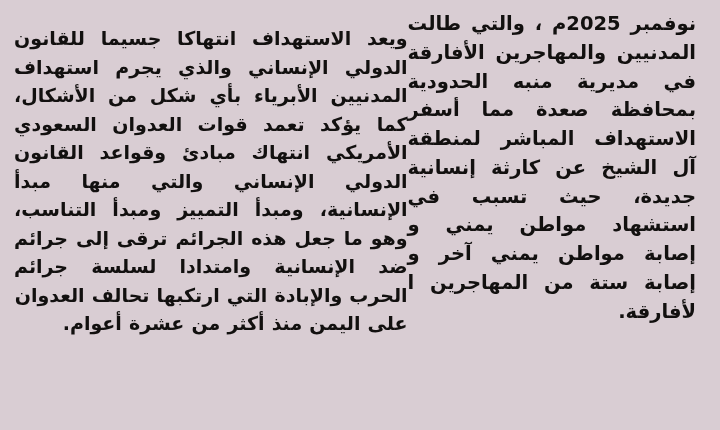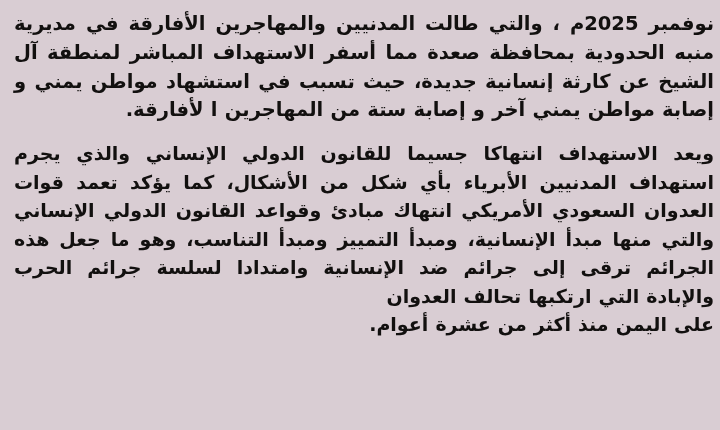--- a/index.html
+++ b/index.html
@@ -10,24 +10,24 @@
     width: 720px;
     height: 430px;
     background: #d9cdd3;
     font-family: "DejaVu Sans", sans-serif;
     overflow: hidden;
   }
   .page {
     width: 720px;
     height: 430px;
     box-sizing: border-box;
-    padding: 10px 6px 6px 14px;
+    padding: 10px 24px 6px 14px;
     background: #d9cdd3;
     display: flex;
-    flex-direction: column;
+    flex-direction: row;
     justify-content: flex-start;
   }
   .para {
     color: #12100f;
     font-weight: bold;
     font-size: 19.5px;
     line-height: 1.475;
     text-align: justify;
     text-align-last: right;
     direction: rtl;

